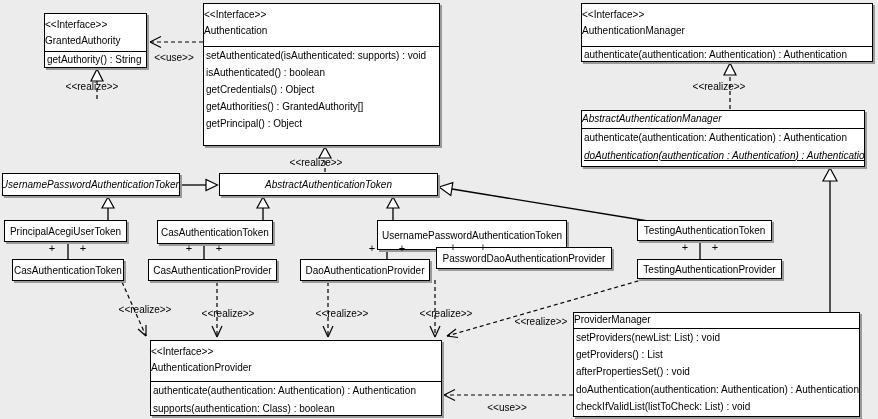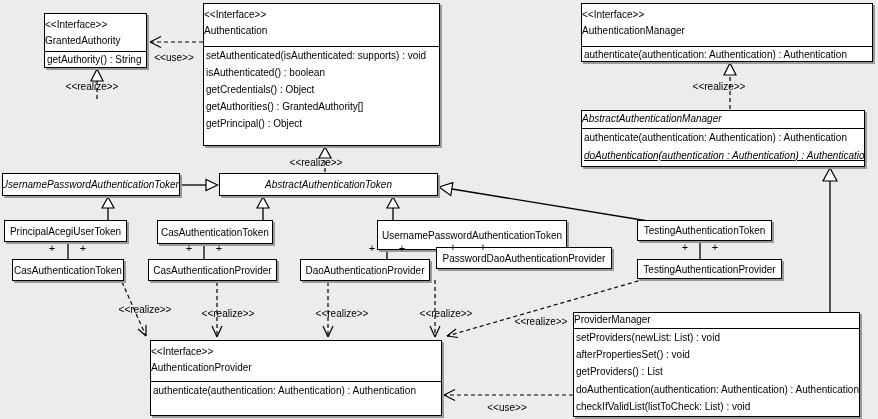--- a/index.html
+++ b/index.html
@@ -215,29 +215,30 @@
     <span>TestingAuthenticationProvider</span>
   </div>
 
   <div class="cls" style="left:150px;top:340px;width:292px;height:76px">
     <div class="title two" style="height:36.5px">
       <div class="line">&lt;&lt;Interface&gt;&gt;</div>
       <div class="line">AuthenticationProvider</div>
     </div>
     <div class="methods">
       <div class="m" style="line-height:18px;height:18px">authenticate(authentication: Authentication) : Authentication</div>
+      <div class="m" style="line-height:18px;height:18px">supports(authentication: Class) : boolean</div>
     </div>
   </div>
 
   <div class="cls" style="left:573px;top:312px;width:287px;height:105px">
     <div class="title" style="height:14.5px;line-height:14px">ProviderManager</div>
     <div class="methods">
       <div class="m" style="line-height:17.4px;height:17.4px">setProviders(newList: List) : void</div>
+      <div class="m" style="line-height:17.4px;height:17.4px">getProviders() : List</div>
       <div class="m" style="line-height:17.4px;height:17.4px">afterPropertiesSet() : void</div>
-      <div class="m" style="line-height:17.4px;height:17.4px">getProviders() : List</div>
       <div class="m" style="line-height:17.4px;height:17.4px">doAuthentication(authentication: Authentication) : Authentication</div>
       <div class="m" style="line-height:17.4px;height:17.4px">checkIfValidList(listToCheck: List) : void</div>
     </div>
   </div>
 
   <div class="lbl" style="left:174px;top:57px">&lt;&lt;use&gt;&gt;</div>
   <div class="lbl" style="left:92px;top:86px">&lt;&lt;realize&gt;&gt;</div>
   <div class="lbl" style="left:316px;top:162px">&lt;&lt;realize&gt;&gt;</div>
   <div class="lbl" style="left:719px;top:86px">&lt;&lt;realize&gt;&gt;</div>
   <div class="lbl" style="left:145px;top:309px">&lt;&lt;realize&gt;&gt;</div>

